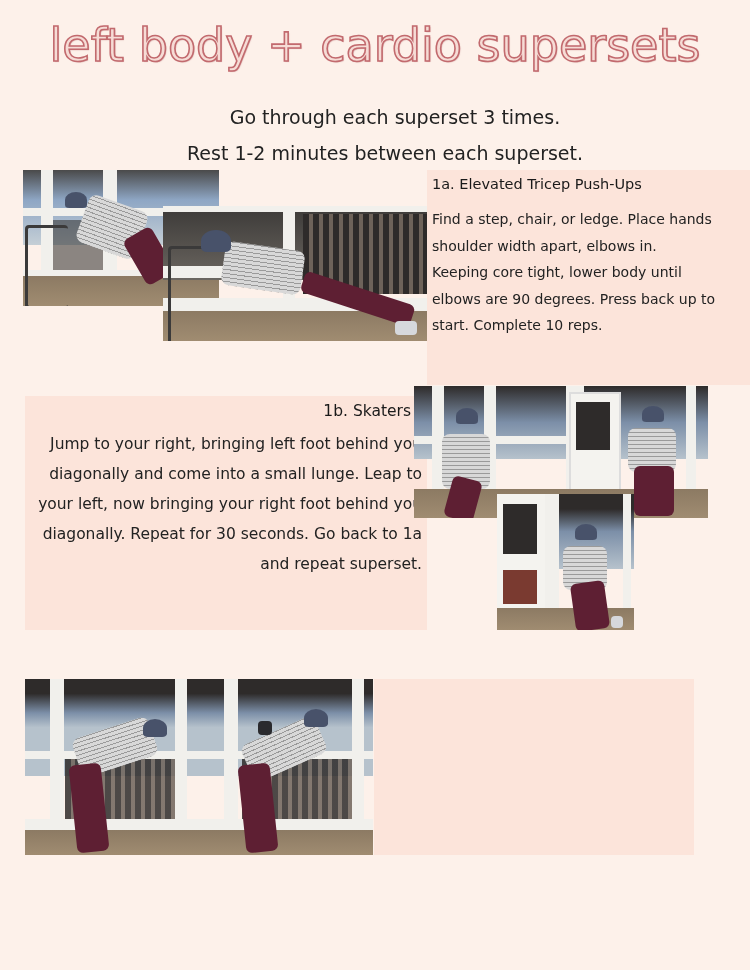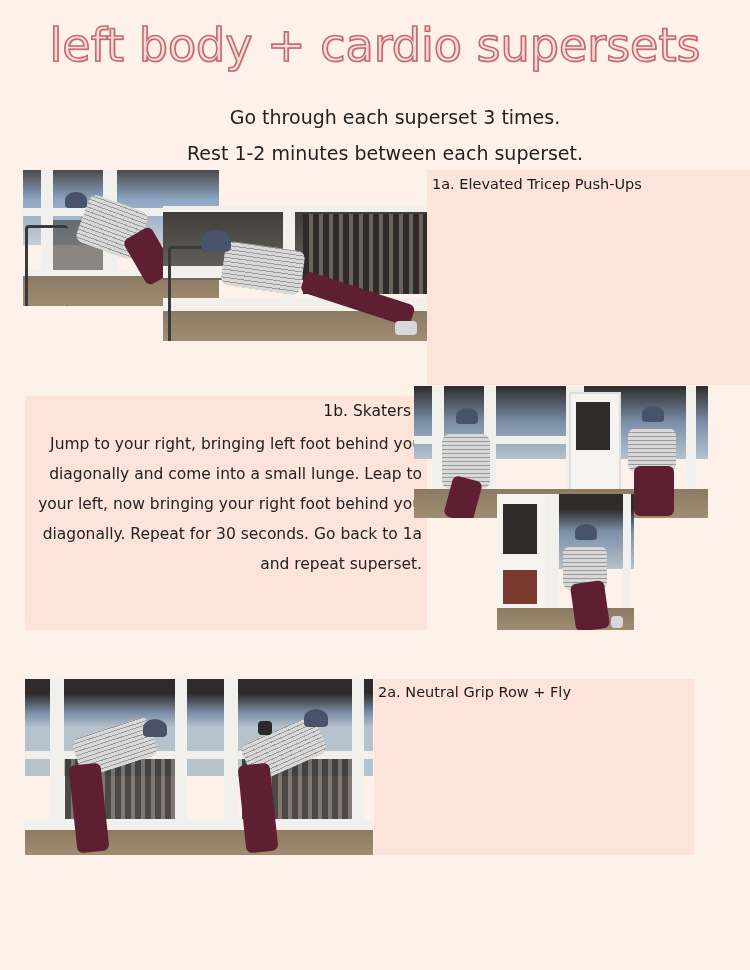--- a/index.html
+++ b/index.html
@@ -81,20 +81,21 @@
     <div class="chair" style="left:5px;top:40px;width:60px;height:95px;border-right:none;"></div>
     <div class="shirt" style="left:60px;top:40px;width:80px;height:44px;transform:rotate(8deg);"></div>
     <div class="legs" style="left:140px;top:64px;width:115px;height:22px;transform:rotate(18deg);transform-origin:left center;"></div>
     <div class="shoe" style="left:232px;top:115px;width:22px;height:14px;"></div>
     <div class="cap" style="left:38px;top:24px;width:30px;height:22px;"></div>
   </div>
 </div>
 
 <div class="panel" style="left:427px;top:170px;width:291px;height:183px;padding:16px;">
   <h3 style="position:absolute;left:5px;top:6px;">1a. Elevated Tricep Push-Ups</h3>
+  <p style="position:absolute;left:5px;top:36px;width:284px;">Find a step, chair, or ledge. Place hands shoulder width apart, elbows in. Keeping core tight, lower body until elbows are 90 degrees. Press back up to start. Complete 10 reps.</p>
 </div>
 
 <div class="panel" style="left:25px;top:396px;width:402px;height:234px;">
   <h3 style="position:absolute;right:16px;top:6px;font-size:15.5px;">1b. Skaters</h3>
   <p style="position:absolute;right:5px;top:33px;width:392px;text-align:right;font-size:15.5px;line-height:30px;padding-right:0;">Jump to your right, bringing left foot behind you diagonally and come into a small lunge. Leap to your left, now bringing your right foot behind you diagonally. Repeat for 30 seconds. Go back to 1a and repeat superset.</p>
 </div>
 
 <div class="photo" style="left:414px;top:386px;width:152px;height:132px;">
   <div class="scene">
     <div class="sky" style="background:linear-gradient(#2e2b2a,#7c8fa8 50%,#b6c2cc);"></div>
@@ -161,14 +162,13 @@
     <div class="dark" style="left:48px;top:80px;width:110px;height:60px;background:repeating-linear-gradient(90deg,#2e2b2a 0 6px,#6e635a 6px 10px);opacity:.85;"></div>
     <div class="deck" style="height:14%;"></div>
     <div class="shirt" style="left:50px;top:50px;width:80px;height:40px;transform:rotate(-24deg);"></div>
     <div class="legs" style="left:48px;top:85px;width:32px;height:88px;transform:rotate(-6deg);"></div>
     <div class="dark" style="left:64px;top:42px;width:14px;height:14px;border-radius:4px;background:#2a2a2e;"></div>
     <div class="cap" style="left:110px;top:30px;width:24px;height:18px;"></div>
   </div>
 </div>
 
 <div class="panel" style="left:374px;top:679px;width:320px;height:176px;">
-  <h3 style="position:absolute;left:4px;top:5px;">2a. Neutral Grip Row + Fly</h3>
 </div>
 
 </body></html>

